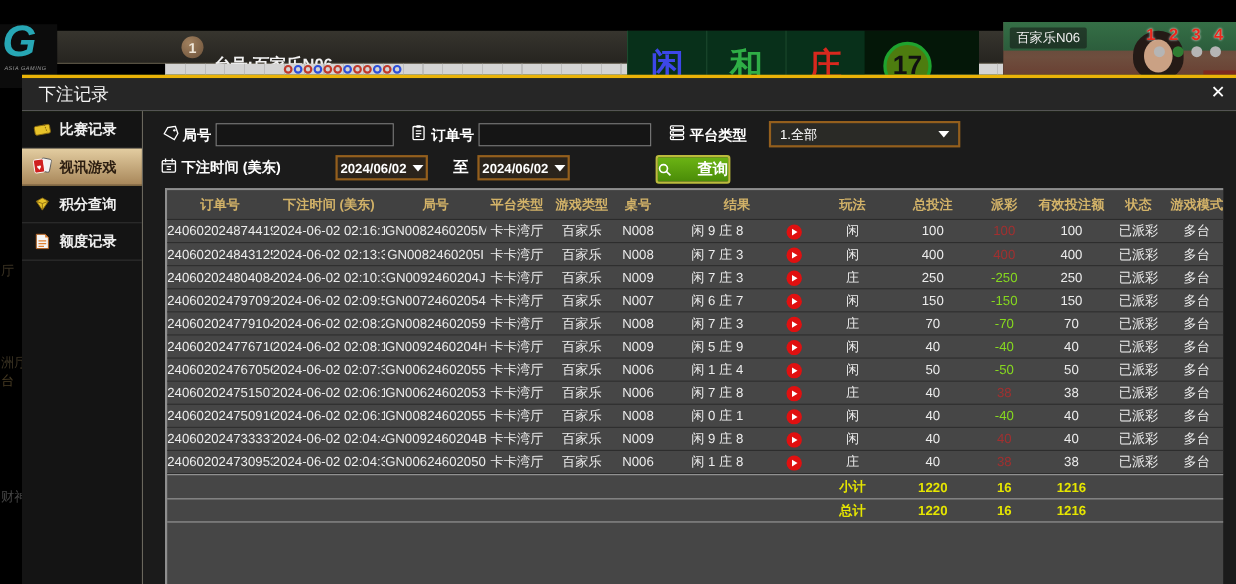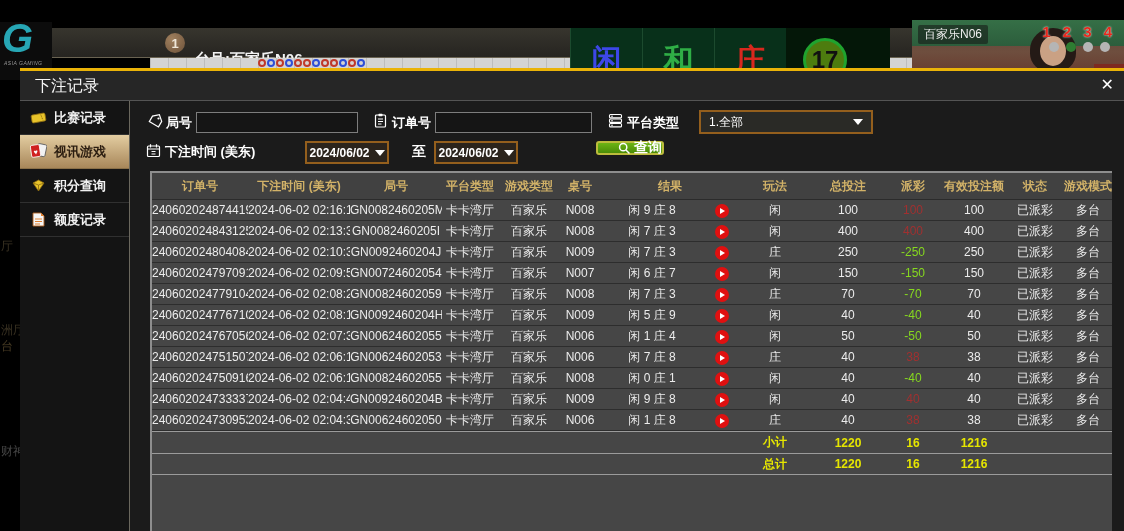--- a/index.html
+++ b/index.html
@@ -68,23 +68,23 @@
   .flabel{position:absolute;color:#fff;font-size:13px;font-weight:bold;}
   .ficon{position:absolute;width:15px;height:15px;}
   .finput{position:absolute;height:21px;background:#151515;border:1px solid #7d7d7d;color:#ddd;
     font-size:12px;padding:0 5px;outline:none;}
   .datebox{position:absolute;height:23px;background:#2b241c;border:2px solid #945f1d;color:#fff;
     font-size:12px;font-weight:bold;display:flex;align-items:center;justify-content:center;gap:5px;cursor:pointer;}
   .dropdown{position:absolute;left:549px;top:9px;width:174px;height:24px;background:#2a2a26;border:2px solid #945f1d;
     color:#fff;font-size:12px;display:flex;align-items:center;padding:0 8px;cursor:pointer;margin-left:20px;}
   .dropdown .dd-text{flex:1;}
   .caret{width:0;height:0;border-left:5px solid transparent;border-right:5px solid transparent;border-top:6px solid #fff;}
-  .search-btn{position:absolute;left:466px;top:40px;width:68px;height:14px;
+  .search-btn{position:absolute;left:466px;top:40px;width:68px;height:26px;
     background:linear-gradient(180deg,#6cb414,#4a8c08);border:2px solid #bcbc3c;border-radius:3px;
-    color:#fff;font-size:14px;font-weight:bold;display:flex;align-items:center;justify-content:flex-end;gap:3px;cursor:pointer;}
+    color:#fff;font-size:14px;font-weight:bold;display:flex;align-items:center;justify-content:space-between;gap:3px;cursor:pointer;}
 
   
   .table{position:absolute;left:20px;top:70px;width:962px;height:363px;background:#464646;
     border-left:2px solid #8e8e8e;border-top:2px solid #8e8e8e;}
   .trow{display:grid;grid-template-columns:96px 102px 92px 56px 62px 40px 104px 36px 70px 76px 54px 68px 54px 52px;
     align-items:center;height:21px;border-bottom:1px solid #2d2d2d;}
   .trow .c{text-align:center;font-size:12px;color:#ececec;white-space:nowrap;overflow:hidden;}
   .thead{height:27px;background:#414141;border-bottom:1px solid #2b2b2b;}
   .thead .c{color:#d2b268;font-weight:bold;}
   .thead .h-result{grid-column:7 / span 2;}

